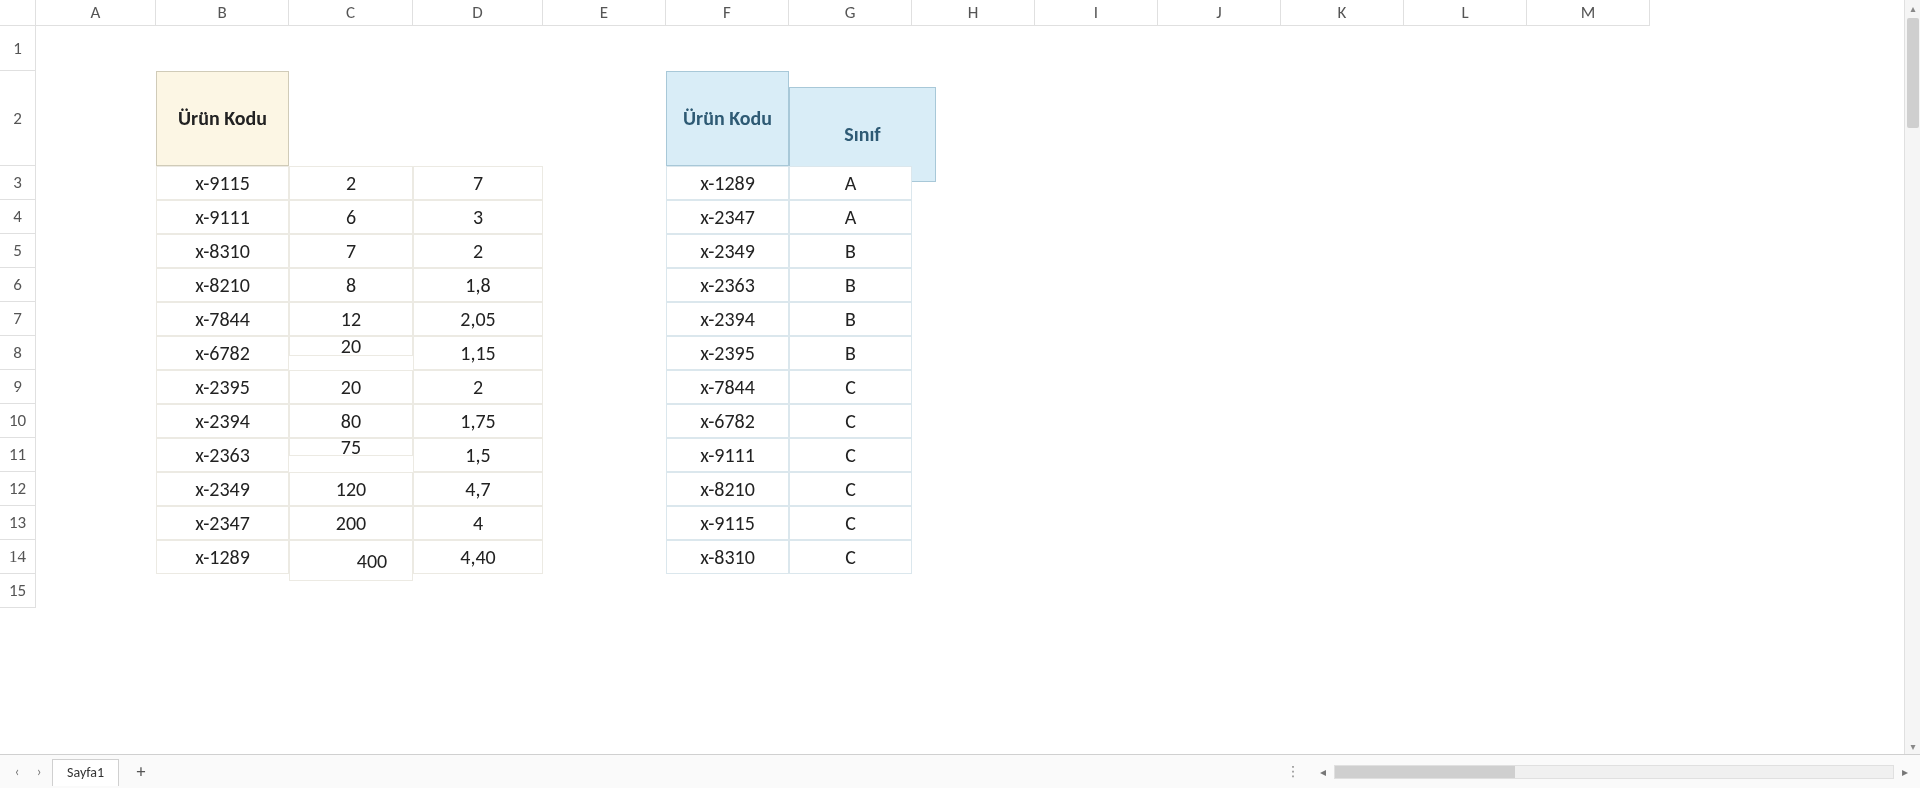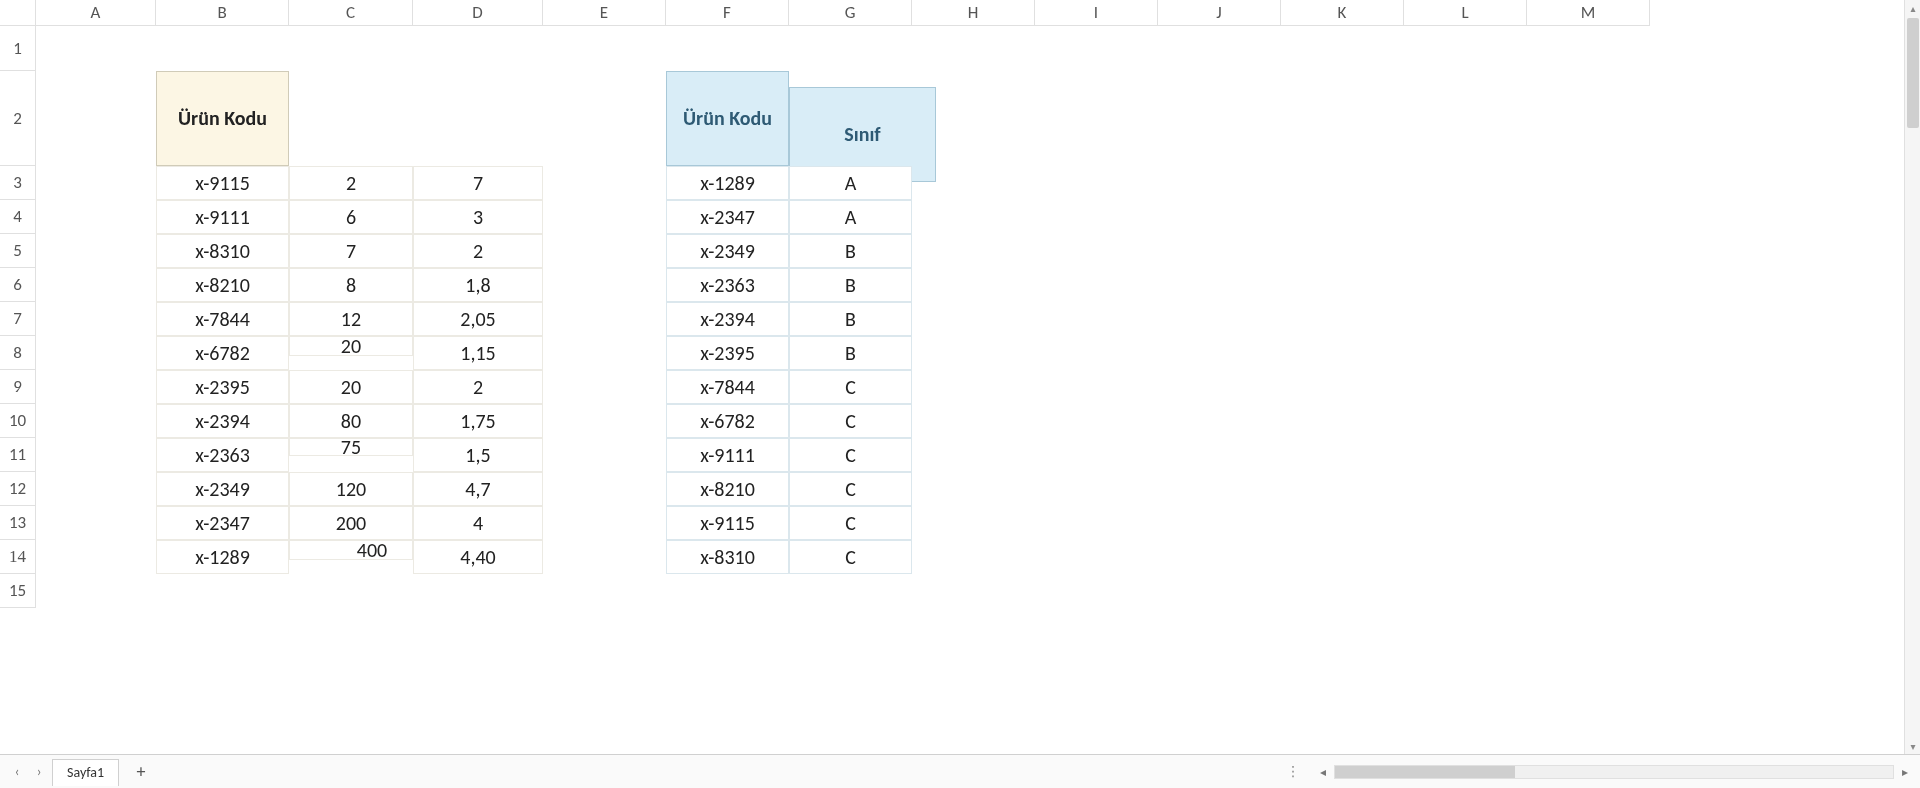--- a/index.html
+++ b/index.html
@@ -114,21 +114,21 @@
           <div class="cell tbl-cell" style="left: 120px; top: 412px; width: 133px; height: 34px;">x-2363</div>
           <div class="cell tbl-cell" style="left: 253px; top: 412px; width: 124px; height: 18px;">75</div>
           <div class="cell tbl-cell" style="left: 377px; top: 412px; width: 130px; height: 34px;">1,5</div>
           <div class="cell tbl-cell" style="left: 120px; top: 446px; width: 133px; height: 34px;">x-2349</div>
           <div class="cell tbl-cell" style="left: 253px; top: 446px; width: 124px; height: 34px;">120</div>
           <div class="cell tbl-cell" style="left: 377px; top: 446px; width: 130px; height: 34px;">4,7</div>
           <div class="cell tbl-cell" style="left: 120px; top: 480px; width: 133px; height: 34px;">x-2347</div>
           <div class="cell tbl-cell" style="left: 253px; top: 480px; width: 124px; height: 34px;">200</div>
           <div class="cell tbl-cell" style="left: 377px; top: 480px; width: 130px; height: 34px;">4</div>
           <div class="cell tbl-cell" style="left: 120px; top: 514px; width: 133px; height: 34px;">x-1289</div>
-          <div class="cell tbl-cell" style="left: 253px; top: 514px; width: 124px; height: 20px; padding-left: 42px;">400</div>
+          <div class="cell tbl-cell" style="left: 253px; top: 514px; width: 124px; height: 41px; padding-left: 42px;">400</div>
           <div class="cell tbl-cell" style="left: 377px; top: 514px; width: 130px; height: 34px;">4,40</div>
           <div class="cell tbl-hdr2" style="left: 630px; top: 45px; width: 123px; height: 95px;">Ürün Kodu</div>
           <div class="cell tbl-hdr2" style="left: 753px; top: 61px; width: 147px; height: 95px;">Sınıf</div>
           <div class="cell tbl-cell2" style="left: 630px; top: 140px; width: 123px; height: 34px;">x-1289</div>
           <div class="cell tbl-cell2" style="left: 753px; top: 140px; width: 123px; height: 34px;">A</div>
           <div class="cell tbl-cell2" style="left: 630px; top: 174px; width: 123px; height: 34px;">x-2347</div>
           <div class="cell tbl-cell2" style="left: 753px; top: 174px; width: 123px; height: 34px;">A</div>
           <div class="cell tbl-cell2" style="left: 630px; top: 208px; width: 123px; height: 34px;">x-2349</div>
           <div class="cell tbl-cell2" style="left: 753px; top: 208px; width: 123px; height: 34px;">B</div>
           <div class="cell tbl-cell2" style="left: 630px; top: 242px; width: 123px; height: 34px;">x-2363</div>

